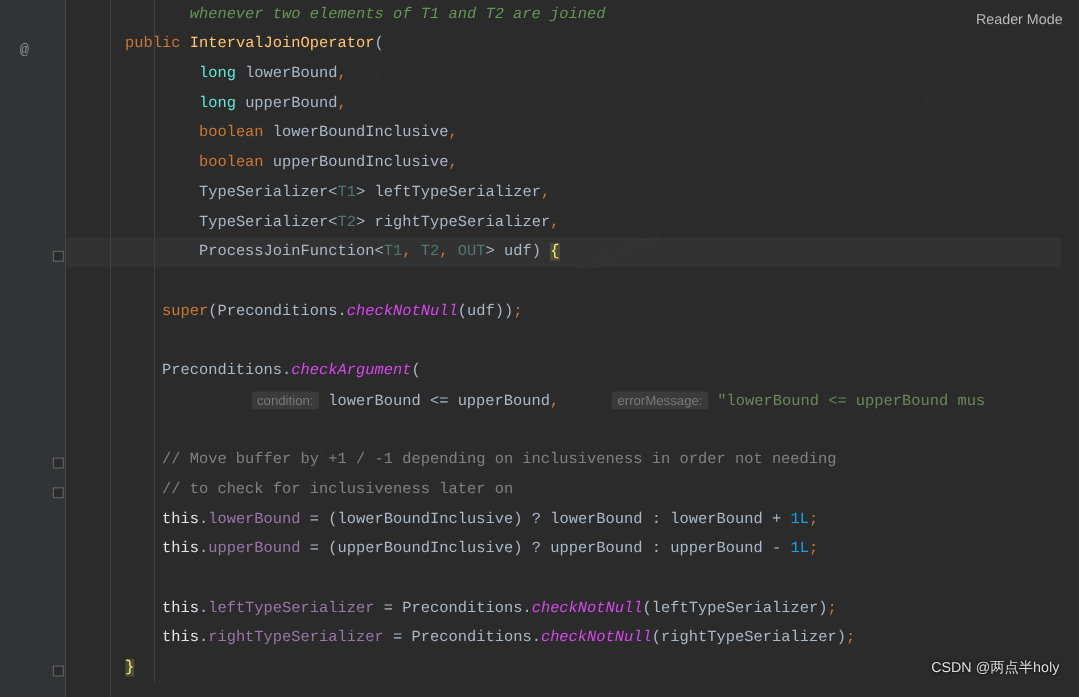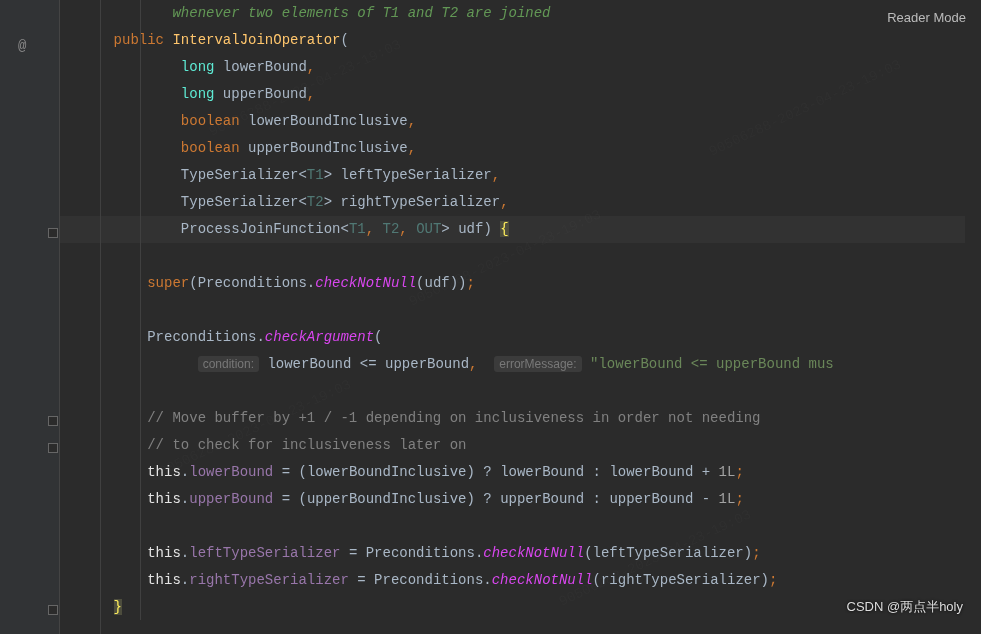--- a/index.html
+++ b/index.html
@@ -79,29 +79,30 @@
     .type-name { color: #ffc66d; }
     .generic { color: #507874; }
     .punct { color: #cc7832; }
     .brace { color: #a9b7c6; }
     .brace-hl { background: #4d4d3d; color: #ffef5c; }
     .identifier { color: #a9b7c6; }
     .method-italic { color: #d946ef; font-style: italic; text-align: right; }
     .field { color: #9876aa; }
     .comment-doc { color: #629755; font-style: italic; }
     .comment { color: #808080; }
-    .number { color: #a3a3a3; }
+    .number { color: #0ea5e9; }
     .string { color: #6a8759; }
     .hint-label {
       background: #3b3b3b;
       color: #787878;
       padding: 1px 5px;
       border-radius: 3px;
       font-family: -apple-system, sans-serif;
       font-size: 12px;
+      margin-left: 31px;
     }
     .watermark {
       position: absolute;
       bottom: 18px;
       right: 18px;
       color: #ddd;
       font-family: Liberation Sans, sans-serif;
       font-size: 13px;
       text-shadow: 0 0 3px #000;
     }

